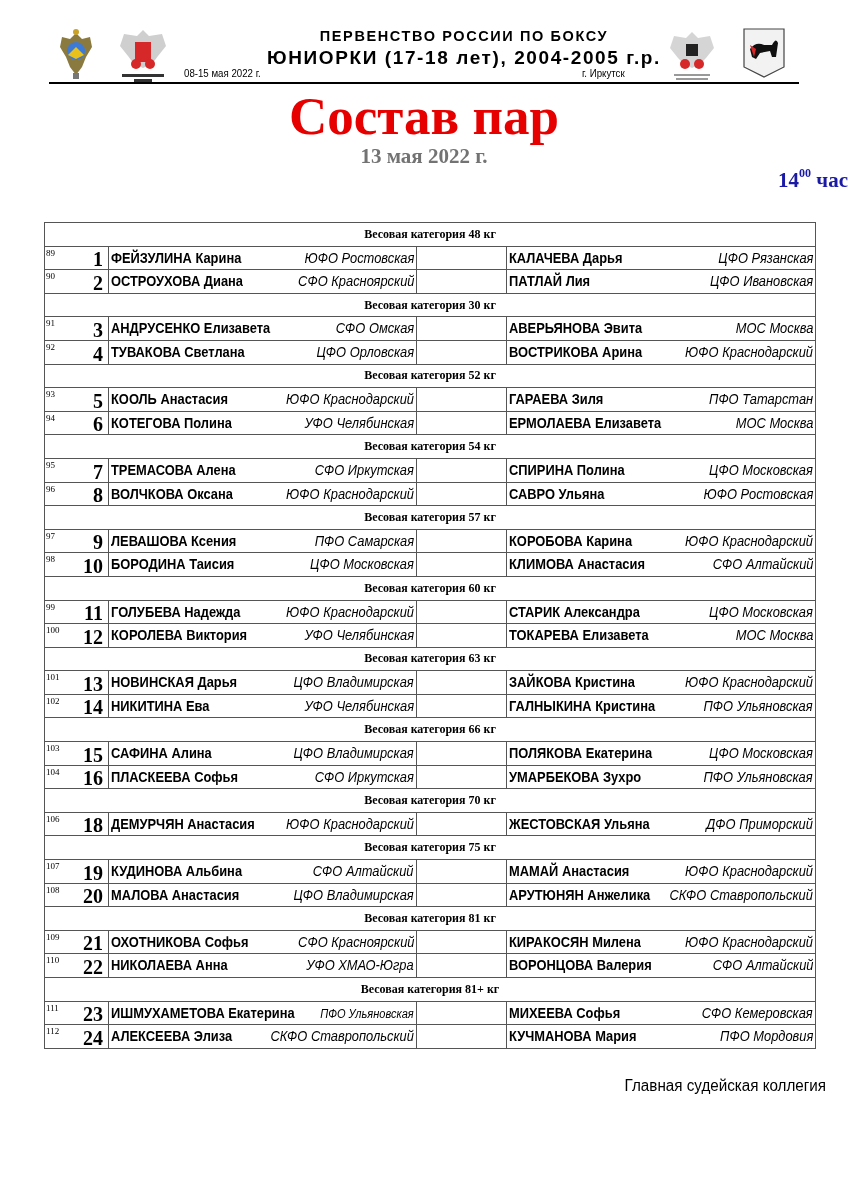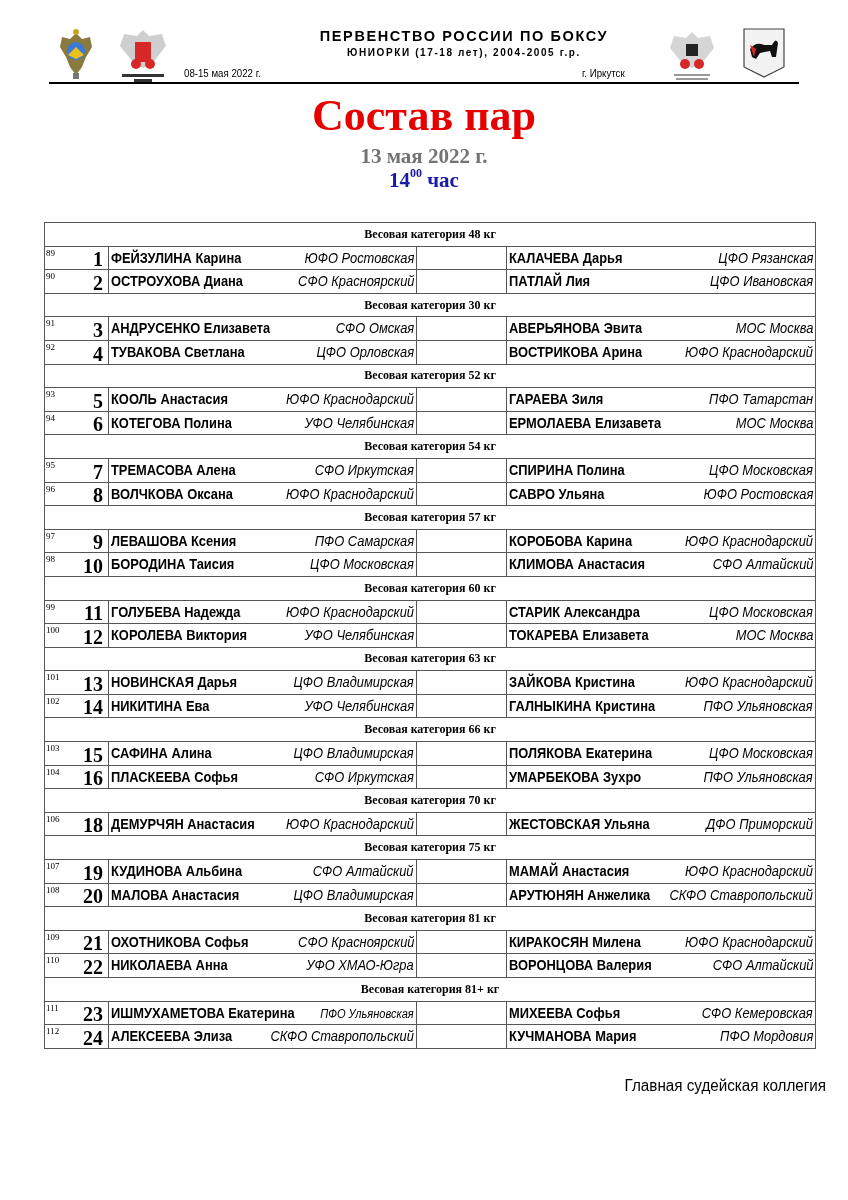--- a/index.html
+++ b/index.html
@@ -6,28 +6,28 @@
   body { width: 848px; height: 1200px; position: relative; overflow: hidden; font-family: "Liberation Sans", sans-serif; color: #000; }
 
   .header { position: absolute; left: 4px; top: 0; width: 848px; height: 90px; text-decoration: underline; }
   .logo { position: absolute; }
   .logo-minsport { left: 52px; top: 27px; width: 40px; height: 54px; }
   .logo-fbr { left: 112px; top: 26px; width: 54px; height: 58px; }
   .logo-fbio { left: 662px; top: 28px; width: 52px; height: 54px; }
   .logo-irk { left: 738px; top: 27px; width: 44px; height: 52px; }
 
   .champ-title { position: absolute; left: 200px; width: 520px; text-align: center; top: 28px; font-size: 14.5px; font-weight: bold; letter-spacing: 1.6px; }
-  .champ-sub { position: absolute; left: 200px; width: 520px; text-align: center; top: 47px; font-size: 10px; font-weight: bold; letter-spacing: 1.6px; }
+  .champ-sub { position: absolute; left: 200px; width: 520px; text-align: center; top: 47px; font-size: 19px; font-weight: bold; letter-spacing: 1.6px; }
   .dates { position: absolute; left: 180px; top: 67px; font-size: 11px; transform: scaleX(0.88); transform-origin: left; }
   .city { position: absolute; left: 578px; top: 67px; font-size: 11px; transform: scaleX(0.88); transform-origin: left; }
   .hrule { position: absolute; left: 45px; top: 82px; width: 750px; height: 2px; background: #000; }
 
-  .main-title { position: absolute; left: 0; width: 848px; top: 86px; text-align: center; font-family: "Liberation Serif", serif; font-weight: bold; font-size: 44px; color: #e60000; line-height: 60px; }
+  .main-title { position: absolute; left: 0; width: 848px; top: 86px; text-align: center; font-family: "Liberation Serif", serif; font-weight: bold; font-size: 53px; color: #e60000; line-height: 60px; }
   .date-line { position: absolute; left: 0; width: 848px; top: 144px; text-align: center; font-family: "Liberation Serif", serif; font-weight: bold; font-size: 21px; color: #737373; }
-  .time-line { position: absolute; left: 0; width: 848px; top: 168px; text-align: center; font-family: "Liberation Serif", serif; font-weight: bold; font-size: 21px; color: #1a1aa6; }
+  .time-line { position: absolute; left: 0; width: 848px; top: 168px; text-align: right; font-family: "Liberation Serif", serif; font-weight: bold; font-size: 21px; color: #1a1aa6; }
   .time-line sup { font-size: 12px; position: relative; top: -2px; vertical-align: top; }
 
   table.pairs { position: absolute; left: 44px; top: 222px; width: 771px; border-collapse: collapse; table-layout: fixed; }
   table.pairs td { border: 1px solid #555; height: 22.6px; padding: 0; overflow: hidden; white-space: nowrap; }
   col.c-num { width: 64px; }
   col.c-name1 { width: 308px; }
   col.c-mid { width: 90px; }
   col.c-name2 { width: 309px; }
 
   td.cat { text-align: center; font-family: "Liberation Serif", serif; font-weight: bold; font-size: 12px; }

